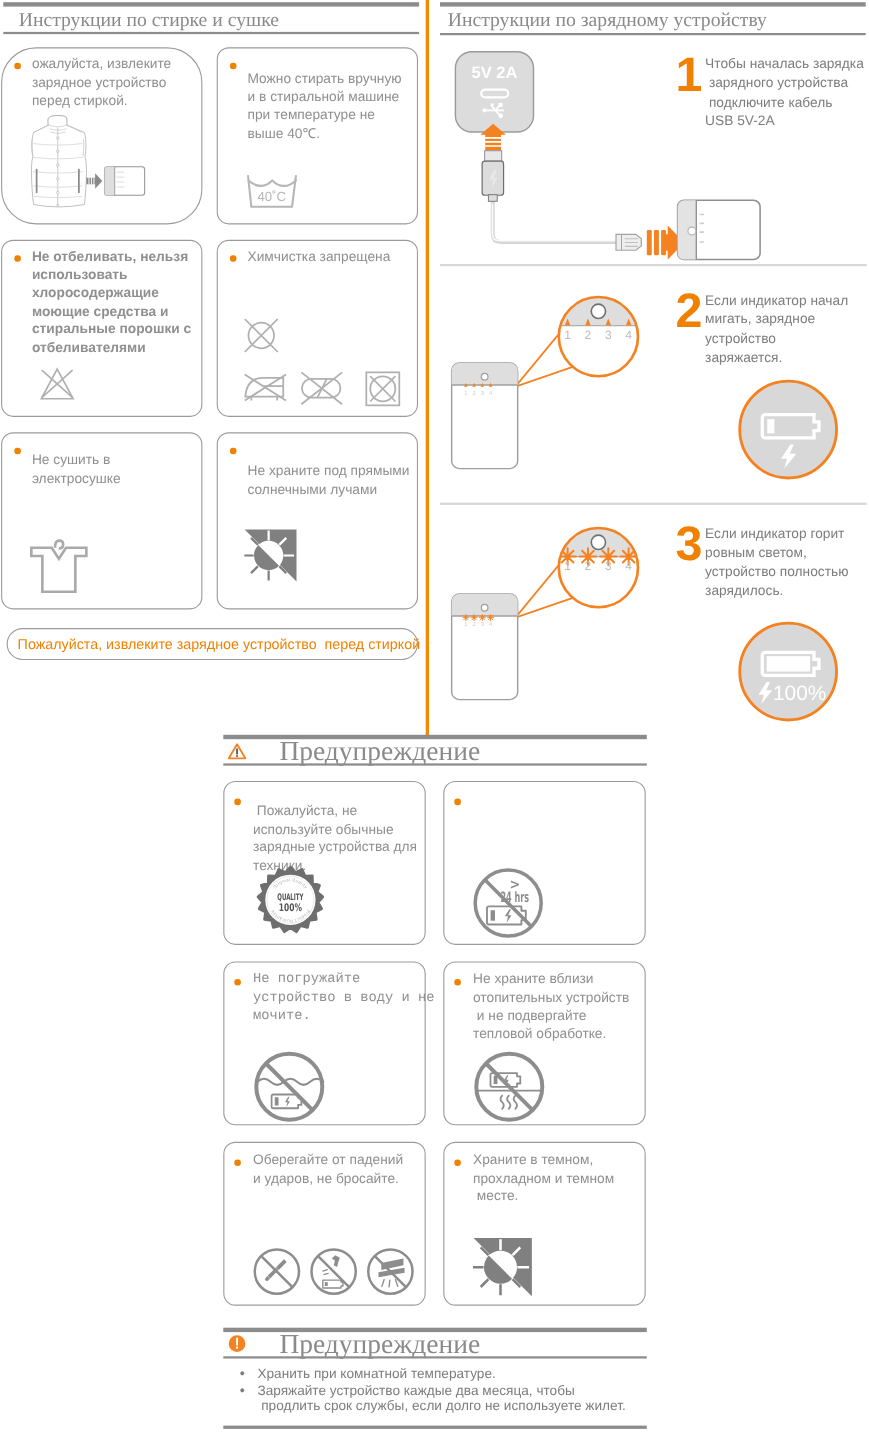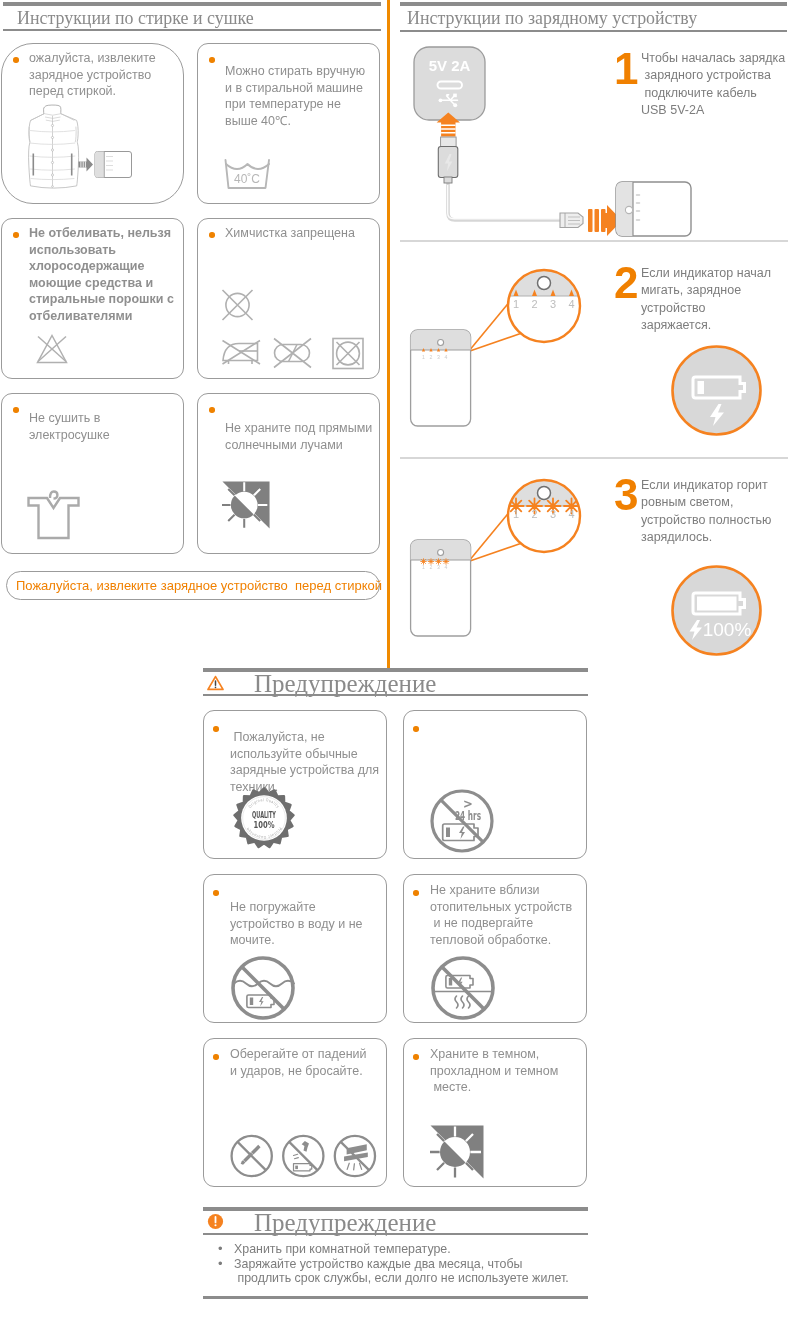--- a/index.html
+++ b/index.html
@@ -540,21 +540,21 @@
           <rect x="18" y="40.5" width="4" height="9.5" fill="#8d8d8d"></rect>
           <path d="M35 39.5 L31 46 L33.8 46 L32.5 52 L37 45 L34 45 L36.5 39.5 Z" fill="#8d8d8d"></path>
         </g>
         <path d="M12.8 12.8 L55.2 55.2" stroke="#8d8d8d" stroke-width="3.2"></path>
       </svg>
     </div>
   </div>
 
   <div class="card" style="left:203px; top:874px; width:184px; height:149px;">
     <div class="bullet" style="left:9px; top:15px;"></div>
-    <div class="txt ml" style="left:26px; top:24px; width:158px;">
+    <div class="txt ml" style="left:26px; top:7px; width:158px;font-family:Liberation Mono, monospace;">
       <span>Не погружайте</span>
       <span>устройство в воду и не</span>
       <span>мочите.</span>
     </div>
     <div style="position:absolute; left:26px; top:80px;">
       <svg width="66" height="66" viewBox="0 0 66 66">
         <circle cx="33" cy="33" r="30" fill="none" stroke="#8d8d8d" stroke-width="3.6"></circle>
         <g fill="none" stroke="#8d8d8d" stroke-width="1.8" stroke-linecap="round">
           <path d="M4 28.5 q6 -5.5 12 0 q6 5.5 12 0 q6 -5.5 12 0 q6 5.5 12 0 q6 -5.5 12 0"></path>
         </g>

